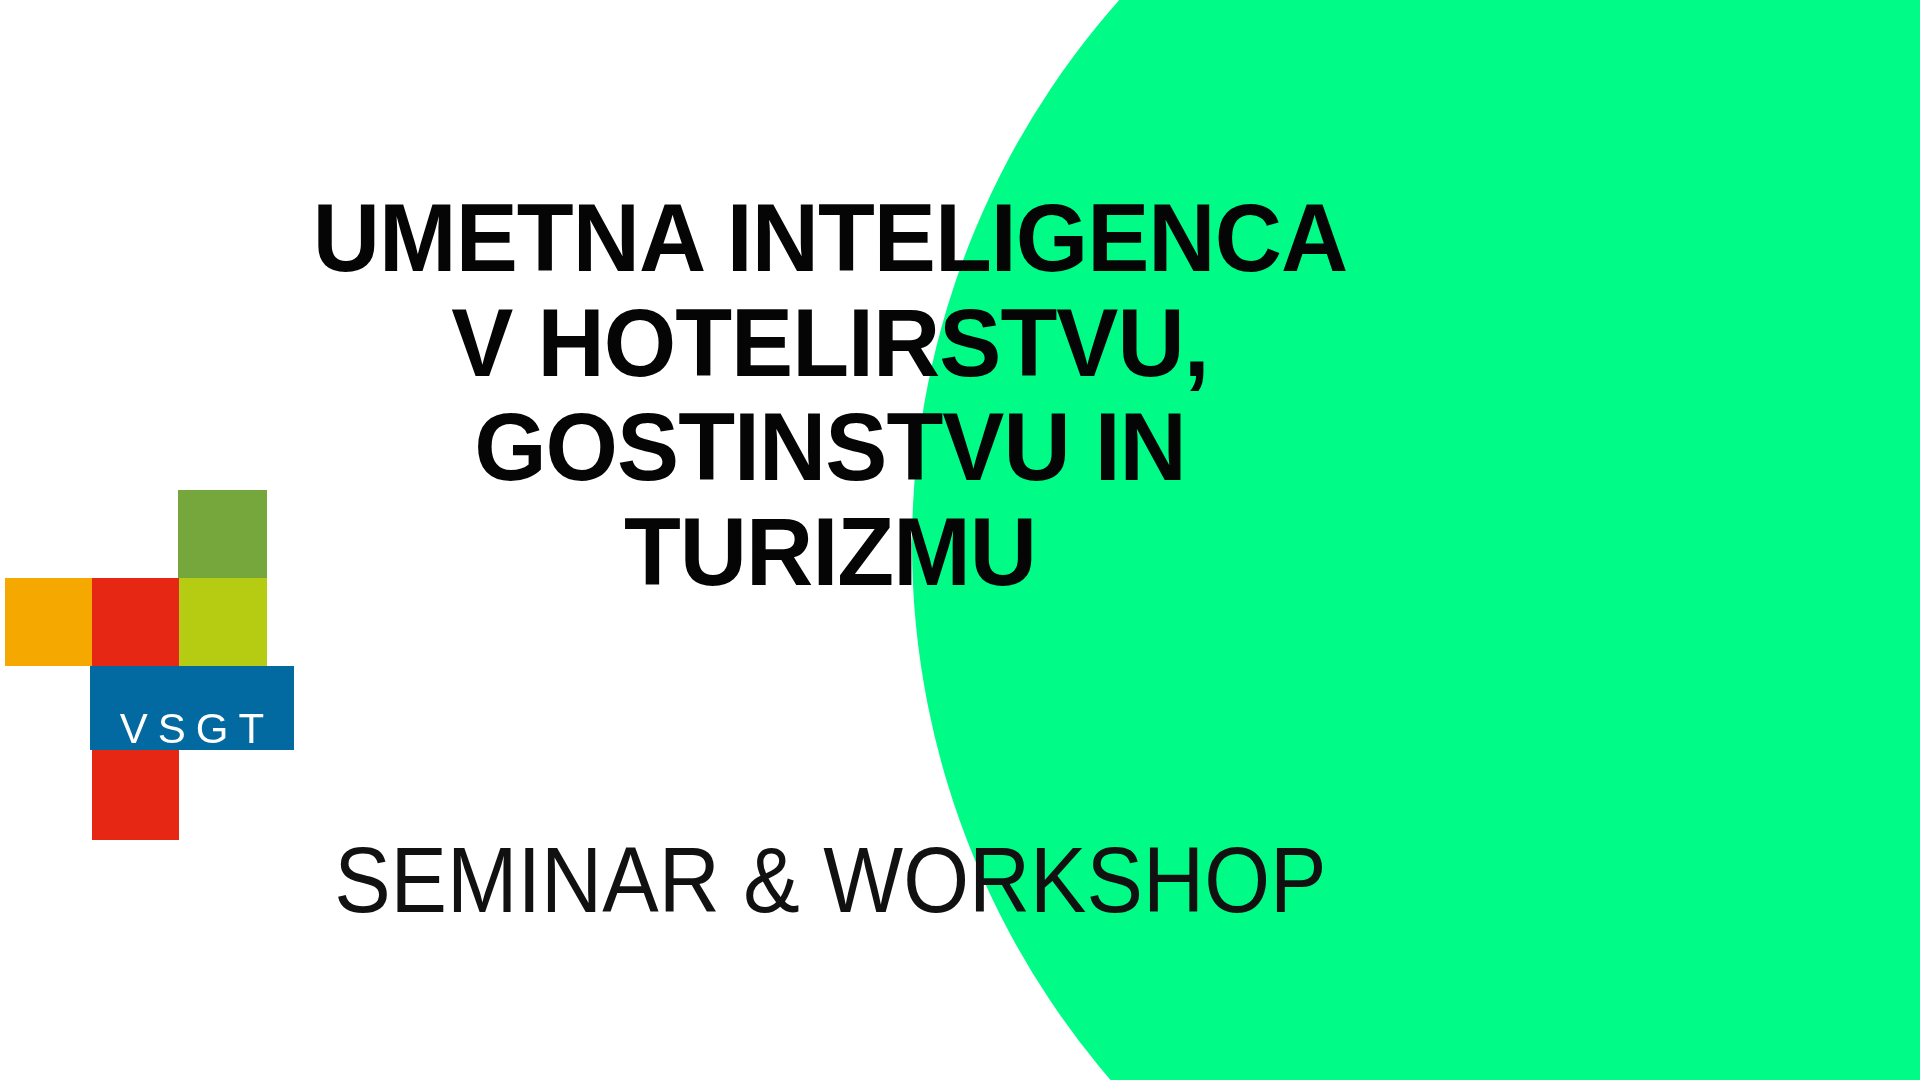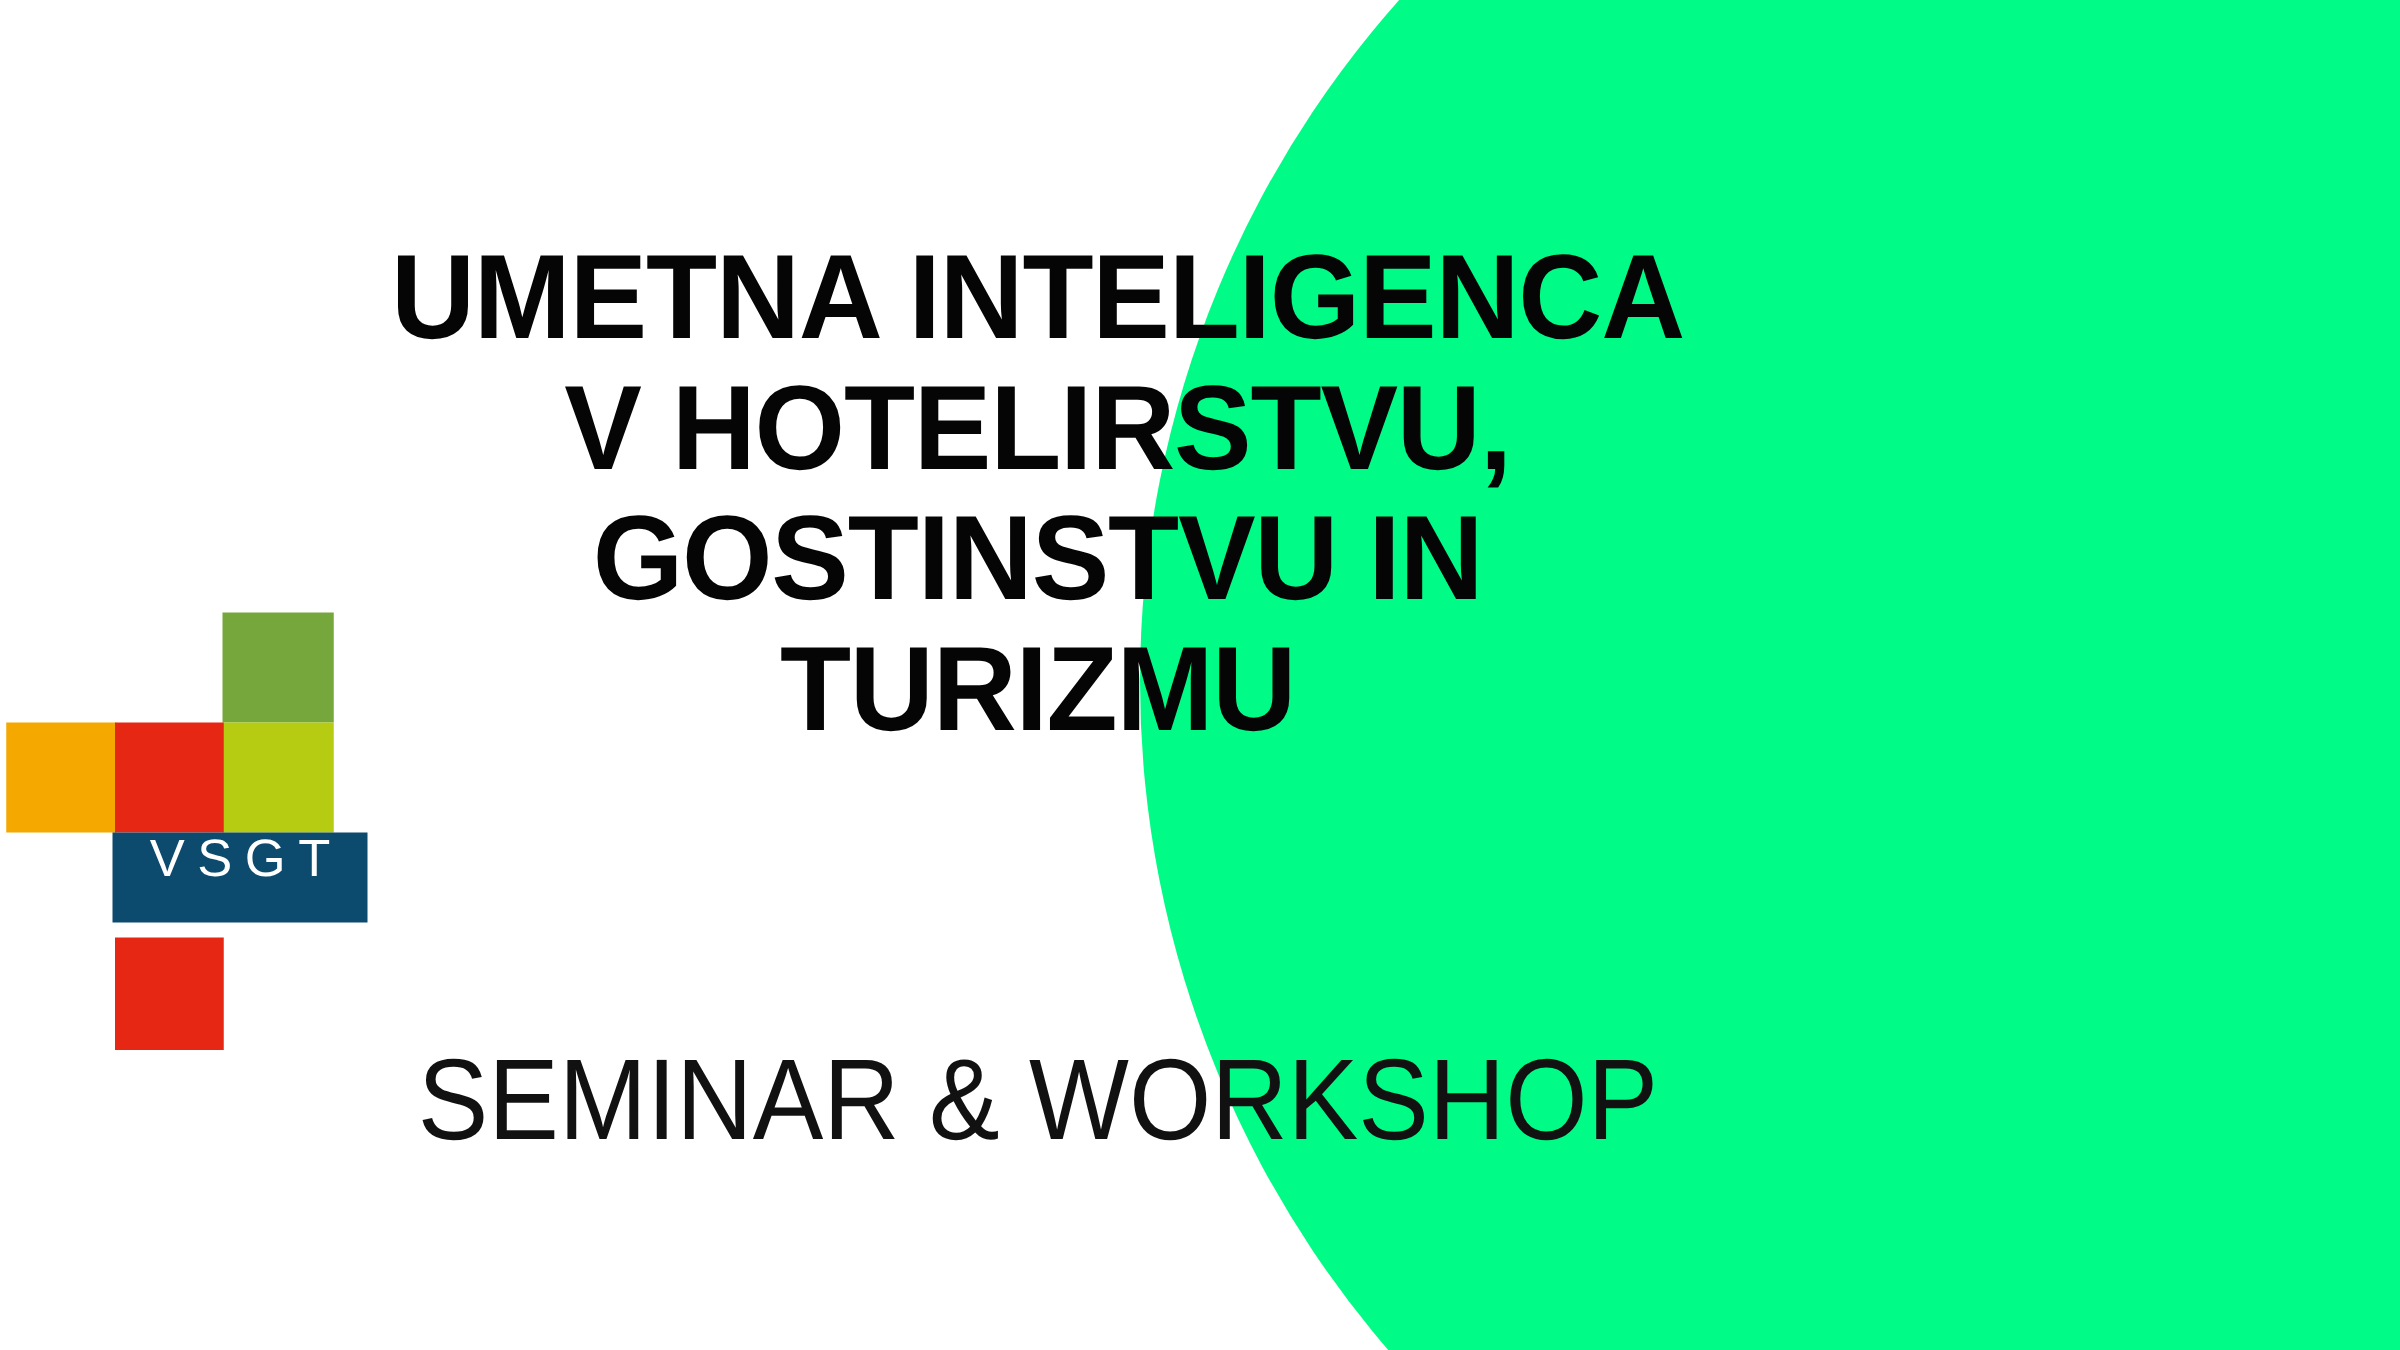--- a/index.html
+++ b/index.html
@@ -45,24 +45,24 @@
   .sq-green-dark { left: 178px; top: 10px;  width: 89px; height: 88px; background: #76a73c; }
   .sq-green-lite { left: 178px; top: 98px;  width: 89px; height: 88px; background: #b5cc12; }
   .sq-orange     { left: 5px;   top: 98px;  width: 88px; height: 88px; background: #f5a800; }
   .sq-red-mid    { left: 92px;  top: 98px;  width: 87px; height: 88px; background: #e52713; }
   .sq-red-bot    { left: 92px;  top: 270px; width: 87px; height: 90px; background: #e52713; }
   #vsgt-band {
     position: absolute;
     left: 90px;
     top: 186px;
     width: 204px;
-    height: 72px;
-    background: #0c4a6e;
+    height: 84px;
+    background: #0369a1;
     display: flex;
-    align-items: flex-start;
+    align-items: flex-end;
     justify-content: center;
   }
   #vsgt-band .band-text {
     color: #ffffff;
     font-family: "Liberation Sans", sans-serif;
     font-size: 42px;
     font-weight: 400;
     letter-spacing: 10px;
     text-indent: 10px;
     line-height: 1;

